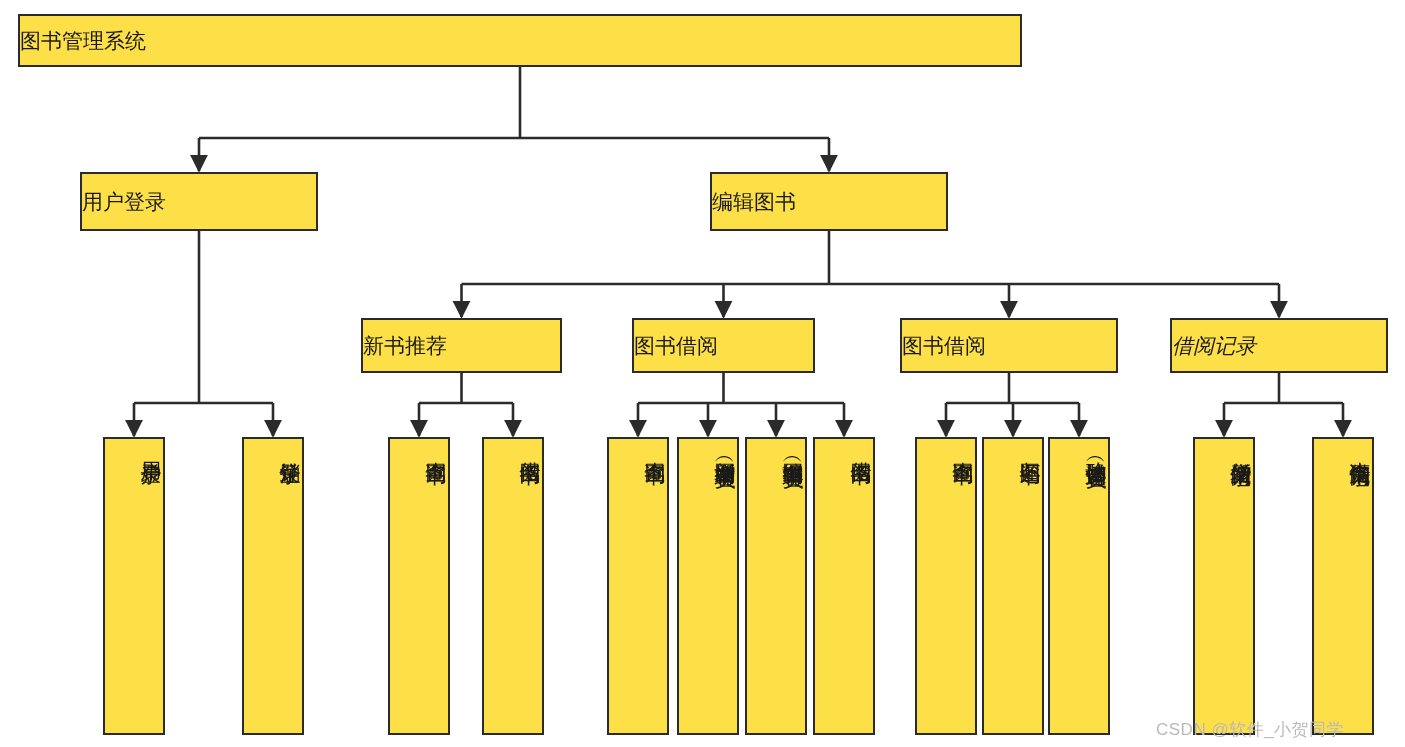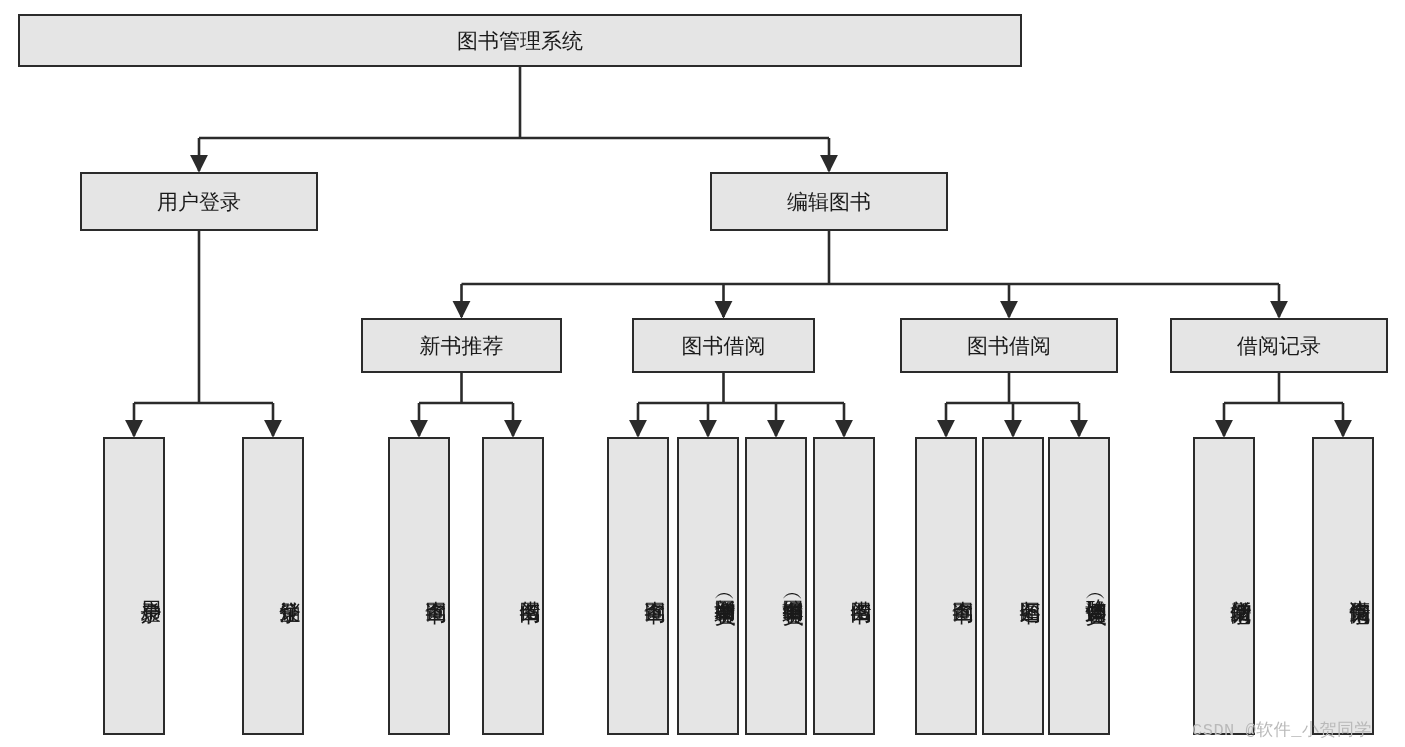--- a/index.html
+++ b/index.html
@@ -21,25 +21,24 @@
     position: absolute;
     left: 0;
     top: 0;
     width: 1405px;
     height: 747px;
     pointer-events: none;
   }
   .node {
     position: absolute;
     box-sizing: border-box;
-    background: #e5e5e5;
+    background: #fde047;
     border: 2.2px solid #2b2b2b;
     display: flex;
     align-items: center;
-    justify-content: center;
     text-align: center;
     color: #1a1a1a;
     line-height: 1.12;
   }
   .node.h {
     font-size: 21px;
   }
   .node.root {
     font-size: 21px;
   }
@@ -126,21 +125,21 @@
 
   <div class="node h" style="left: 632px; top: 318px; width: 183px; height: 55px;">
     <span class="txt">图书借阅</span>
   </div>
   <div class="node h" style="left: 361px; top: 318px; width: 201px; height: 55px;">
     <span class="txt">新书推荐</span>
   </div>
   <div class="node h" style="left: 900px; top: 318px; width: 218px; height: 55px;">
     <span class="txt">图书借阅</span>
   </div>
-  <div class="node h" style="left: 1170px; top: 318px; width: 218px; height: 55px;">
+  <div class="node h" style="left: 1170px; top: 318px; width: 218px; height: 55px; font-style: italic;">
     <span class="txt">借阅记录</span>
   </div>
 
   <div class="node v" style="left: 103px; top: 437px; width: 62px; height: 298px;">
     <span class="txt">用户登录</span>
   </div>
   <div class="node v" style="left: 242px; top: 437px; width: 62px; height: 298px;">
     <span class="txt">注销登录</span>
   </div>
   <div class="node v" style="left: 388px; top: 437px; width: 62px; height: 298px;">
@@ -170,15 +169,15 @@
   <div class="node v" style="left: 1048px; top: 437px; width: 62px; height: 298px;">
     <span class="txt">确认归还（管理员）</span>
   </div>
   <div class="node v" style="left: 1193px; top: 437px; width: 62px; height: 298px;">
     <span class="txt">新增借阅记录</span>
   </div>
   <div class="node v" style="left: 1312px; top: 437px; width: 62px; height: 298px;">
     <span class="txt">查询借阅记录</span>
   </div>
 
-  <div class="watermark" style="left: 1192px; top: 718px; font-family: Liberation Mono, monospace;">CSDN @软件_小贺同学</div>
+  <div class="watermark" style="left: 1156px; top: 718px;">CSDN @软件_小贺同学</div>
 
 </div>
 
 </body></html>

